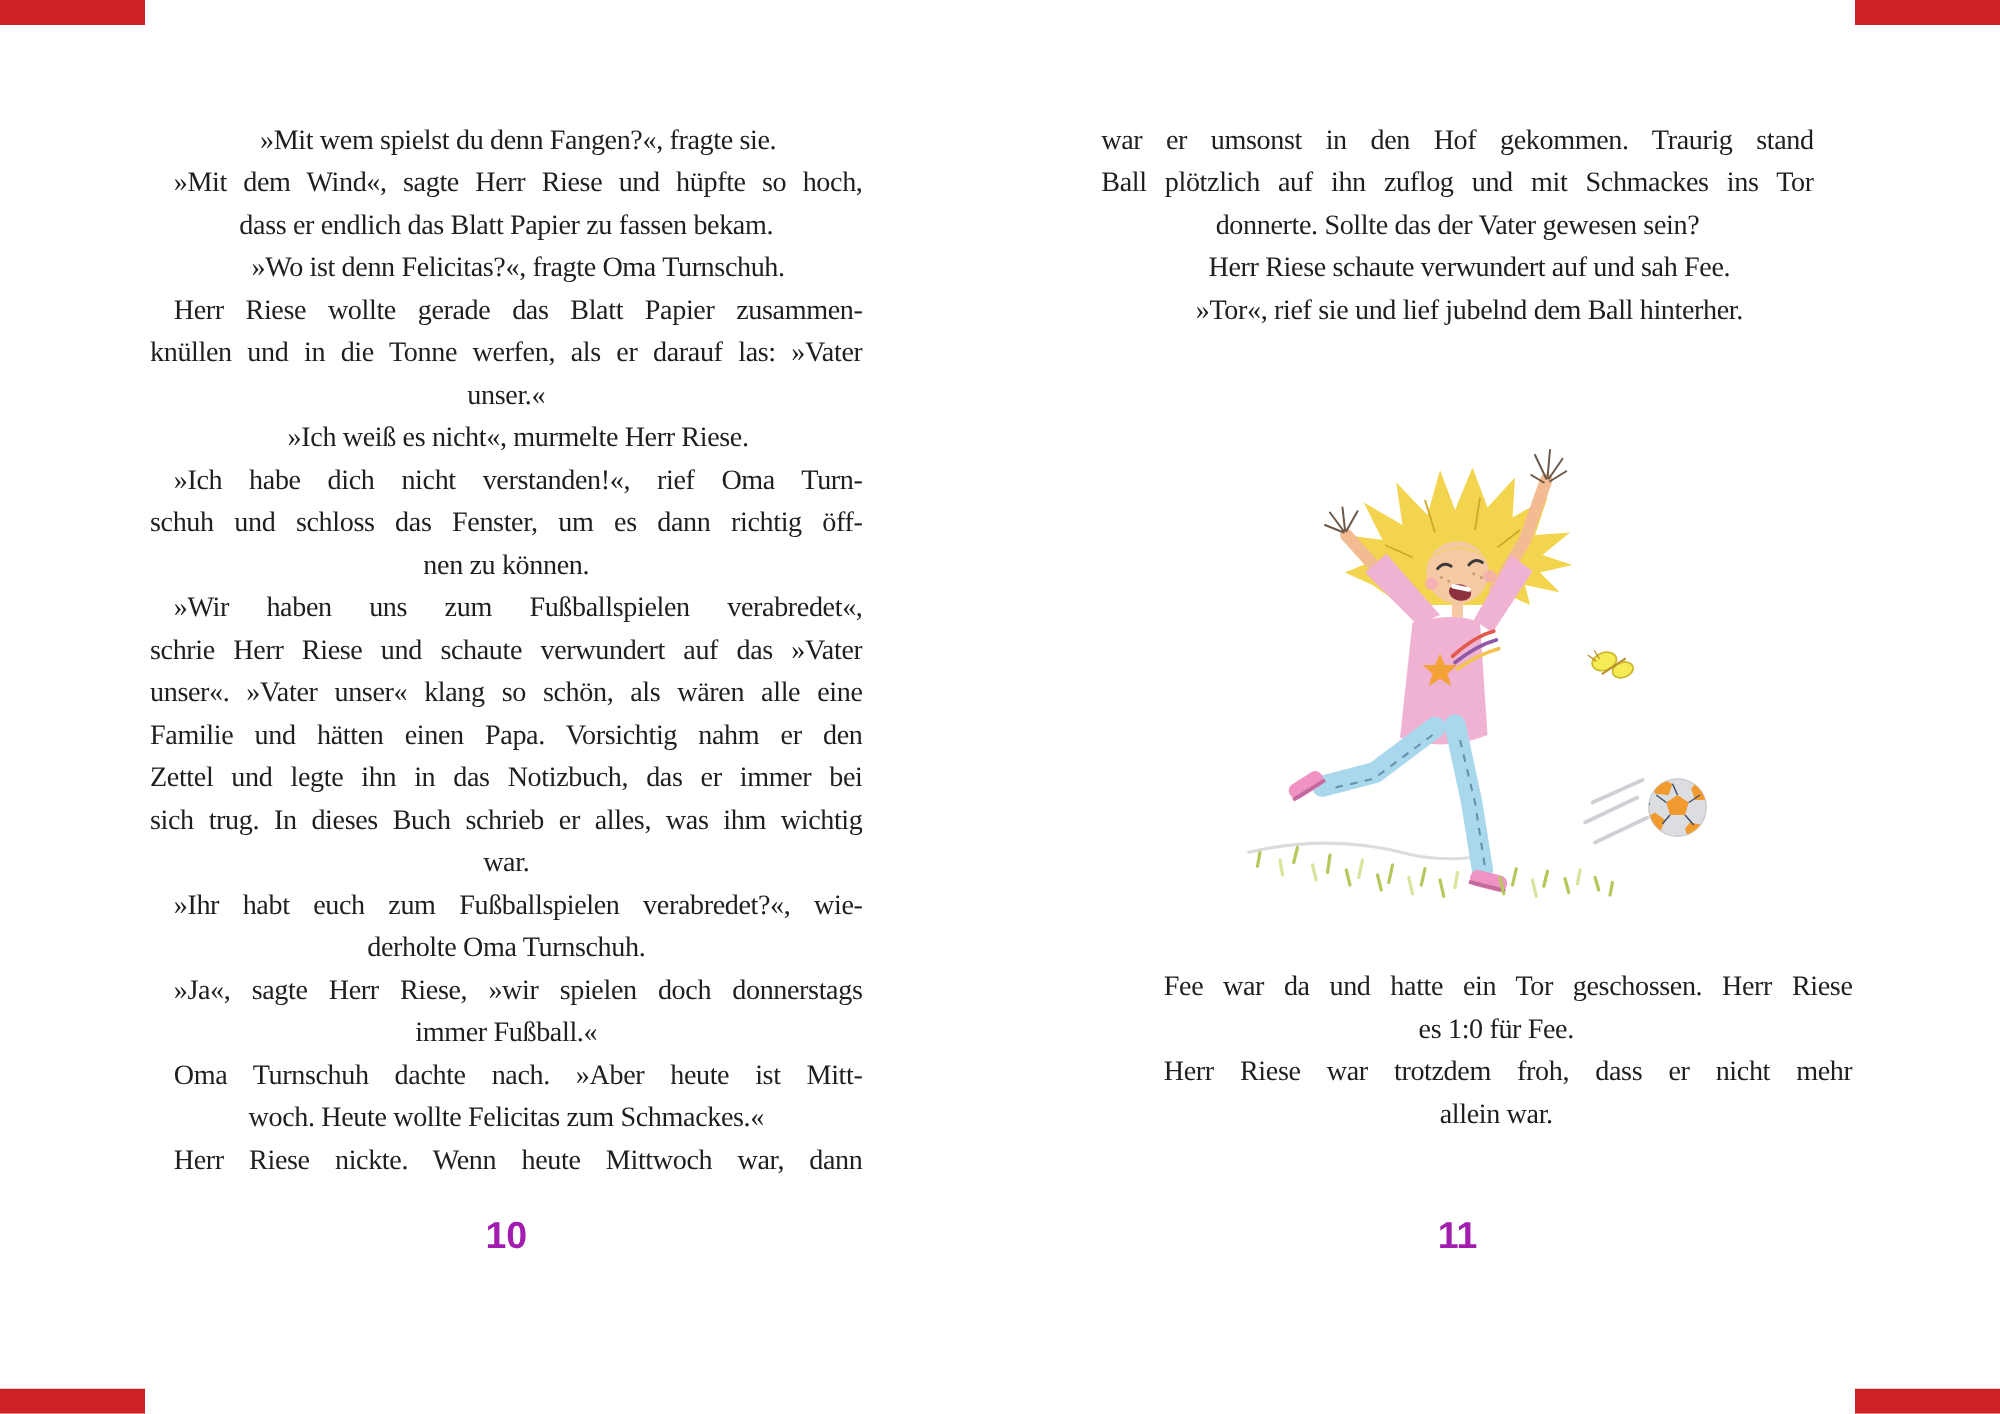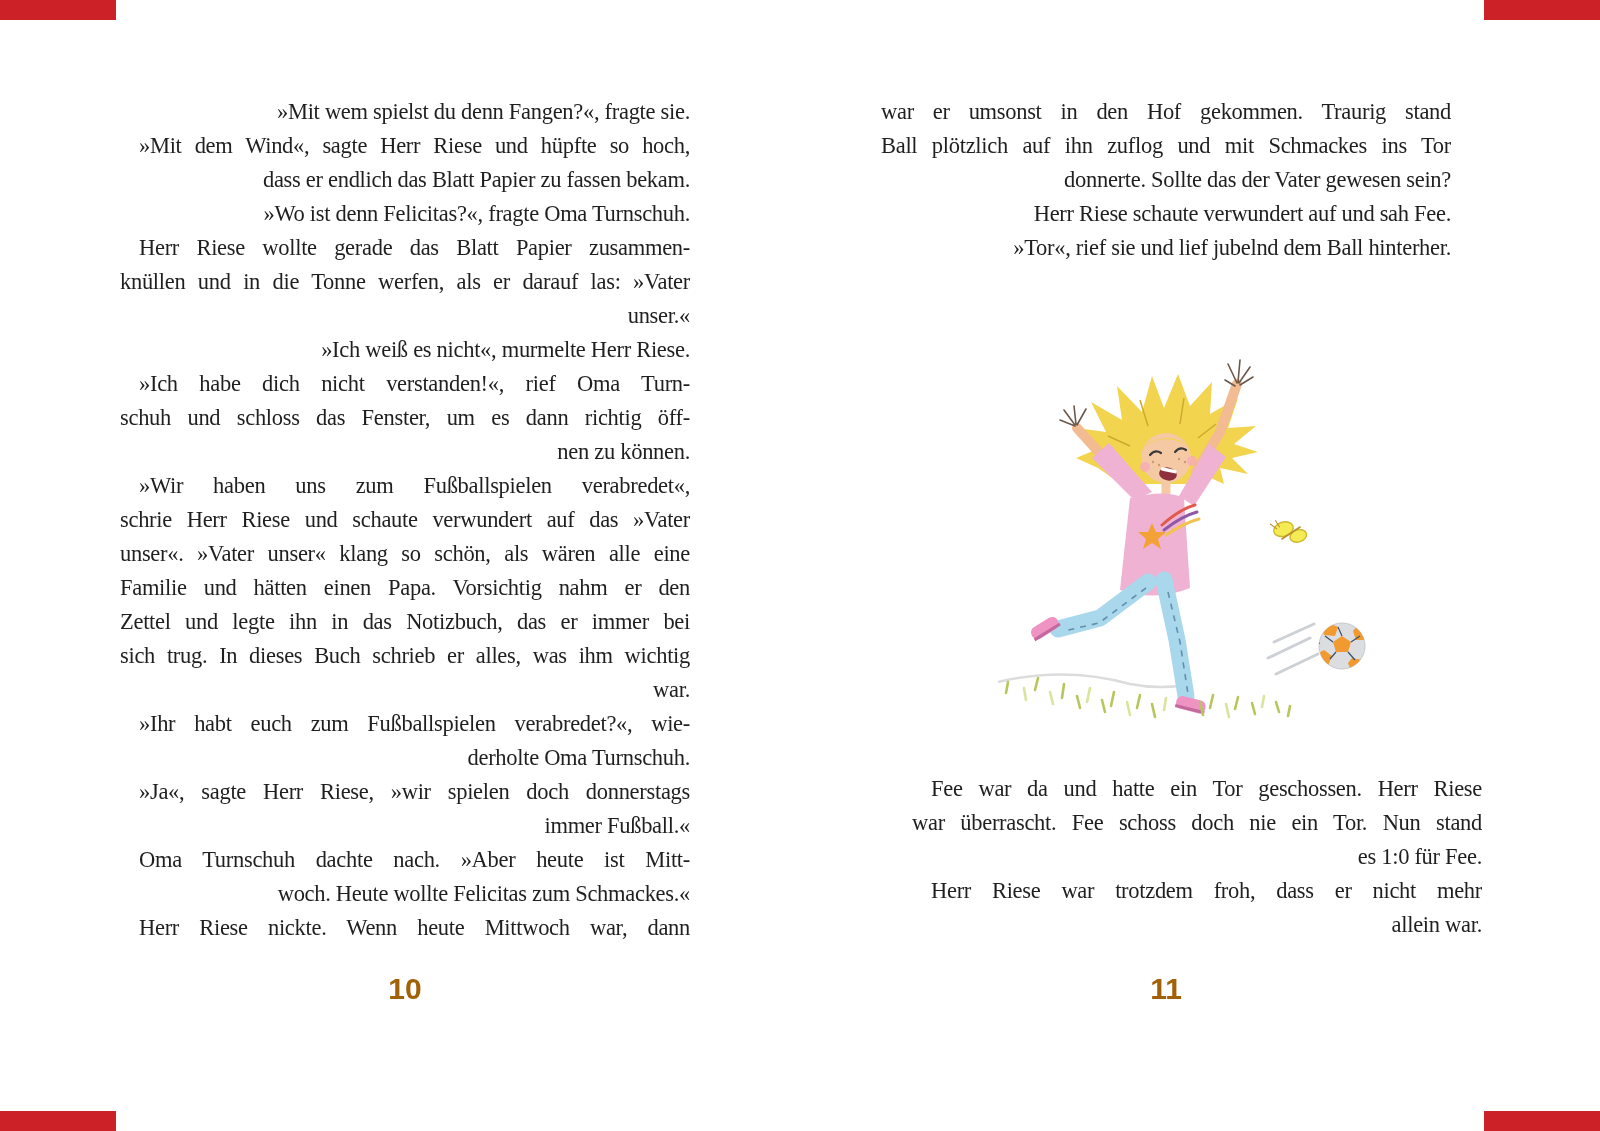--- a/index.html
+++ b/index.html
@@ -12,28 +12,28 @@
   .rb-tl{left:0;top:0;}
   .rb-tr{right:0;top:0;}
   .rb-bl{left:0;bottom:0;}
   .rb-br{right:0;bottom:0;}
 
   .text-block{position:absolute;width:570px;font-size:22.5px;line-height:34px;letter-spacing:-0.3px;}
   #left-text{left:120px;top:95px;}
   #right-text-top{left:881px;top:95px;}
   #right-text-bottom{left:881px;top:772px;margin-left:31px;}
 
-  .line{height:34px;overflow:hidden;text-align:right;}
+  .line{height:34px;overflow:hidden;text-align:center;}
   .line.j{text-align:justify;text-align-last:justify;-moz-text-align-last:justify;}
   .line.ind{padding-left:19px;}
 
   .pagenum{
     position:absolute;top:972px;width:570px;text-align:center;
     font-family:"Liberation Sans","DejaVu Sans",sans-serif;
-    font-weight:bold;font-size:30px;color:#a16207;letter-spacing:0;
+    font-weight:bold;font-size:30px;color:#a21caf;letter-spacing:0;
   }
   #pagenum-left{left:120px;}
   #pagenum-right{left:881px;}
 
   .illu{position:absolute;left:980px;top:340px;}
 </style>
 </head>
 <body>
 
 <div class="redbar rb-tl"></div>
@@ -72,21 +72,20 @@
 
 <div id="right-text-top" class="text-block">
     <div class="line j">war er umsonst in den Hof gekommen. Traurig stand</div>
     <div class="line j">Ball plötzlich auf ihn zuflog und mit Schmackes ins Tor</div>
     <div class="line">donnerte. Sollte das der Vater gewesen sein?</div>
     <div class="line ind">Herr Riese schaute verwundert auf und sah Fee.</div>
     <div class="line ind">»Tor«, rief sie und lief jubelnd dem Ball hinterher.</div>
   </div>
 <div id="right-text-bottom" class="text-block">
     <div class="line ind j">Fee war da und hatte ein Tor geschossen. Herr Riese</div>
-    <div class="line j">war überrascht. Fee schoss doch nie ein Tor. Nun stand</div>
     <div class="line">es 1:0 für Fee.</div>
     <div class="line ind j">Herr Riese war trotzdem froh, dass er nicht mehr</div>
     <div class="line">allein war.</div>
   </div>
 <div id="pagenum-right" class="pagenum">11</div>
 
 <svg class="illu" width="450" height="390" viewBox="0 0 450 390">
 
   <path d="M18,342 Q85,326 150,344 Q180,350 212,344" fill="none" stroke="#dcdcdc" stroke-width="2.5"></path>
 

